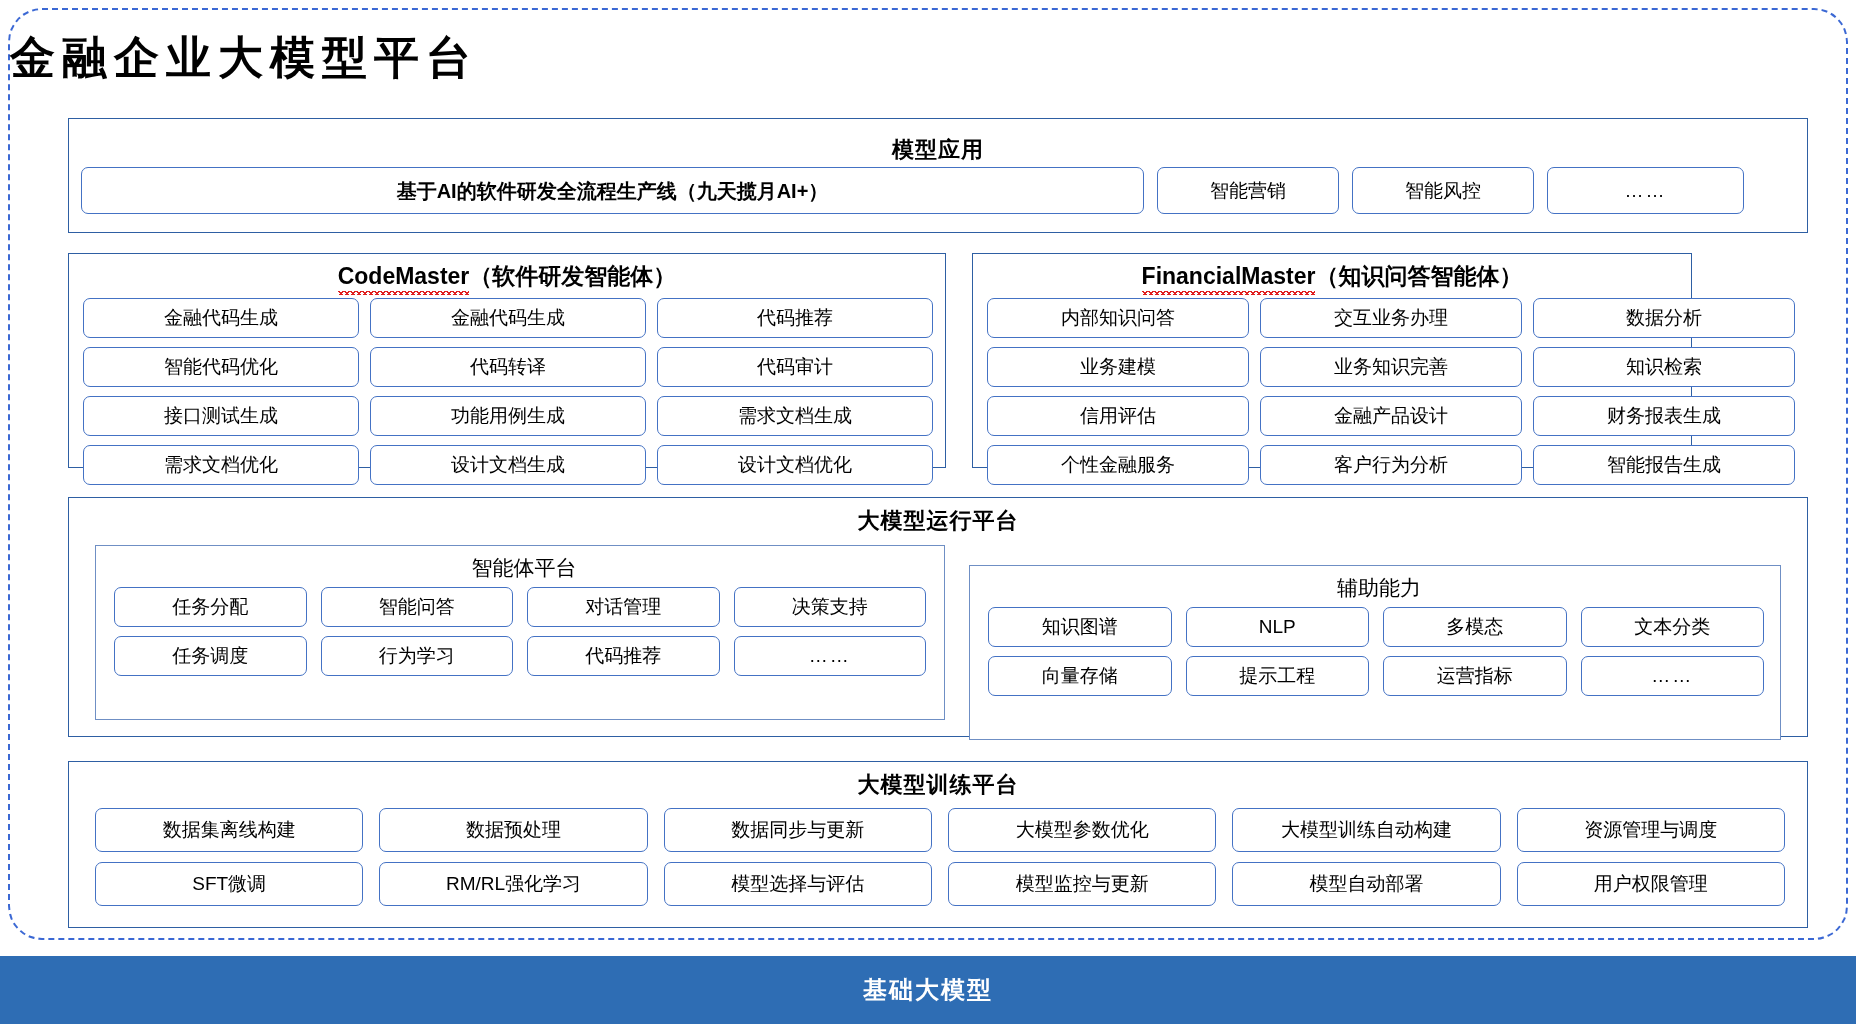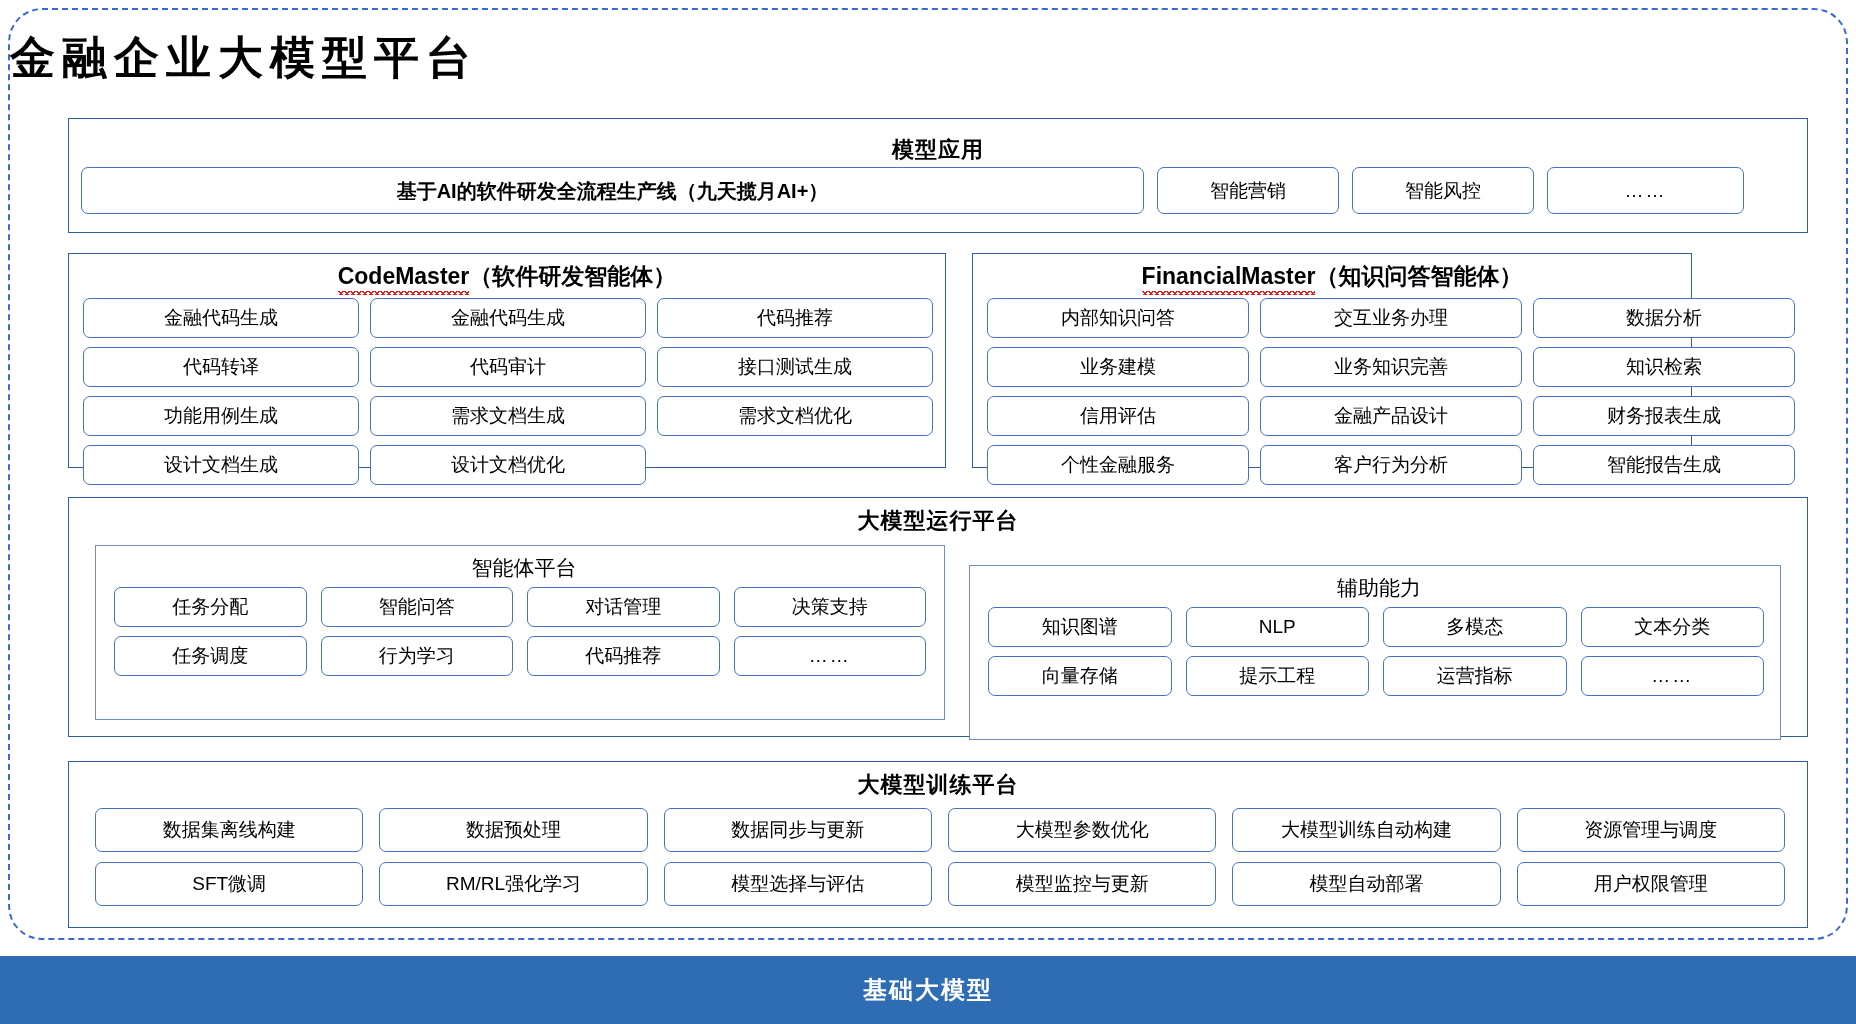--- a/index.html
+++ b/index.html
@@ -220,20 +220,21 @@
       <div class="chip ellipsis">……</div>
     </div>
   </div>
 
   <div class="layer" id="layer-codemaster">
     <div class="agent-title"><span class="spell-underline">CodeMaster</span><span>（软件研发智能体）</span></div>
     <div class="agent-grid" id="cm-grid">
       <div class="chip">金融代码生成</div>
       <div class="chip">金融代码生成</div>
       <div class="chip">代码推荐</div>
+      <div class="chip">智能代码优化</div>
       <div class="chip">代码转译</div>
       <div class="chip">代码审计</div>
       <div class="chip">接口测试生成</div>
       <div class="chip">功能用例生成</div>
       <div class="chip">需求文档生成</div>
       <div class="chip">需求文档优化</div>
       <div class="chip">设计文档生成</div>
       <div class="chip">设计文档优化</div>
     </div>
   </div>

